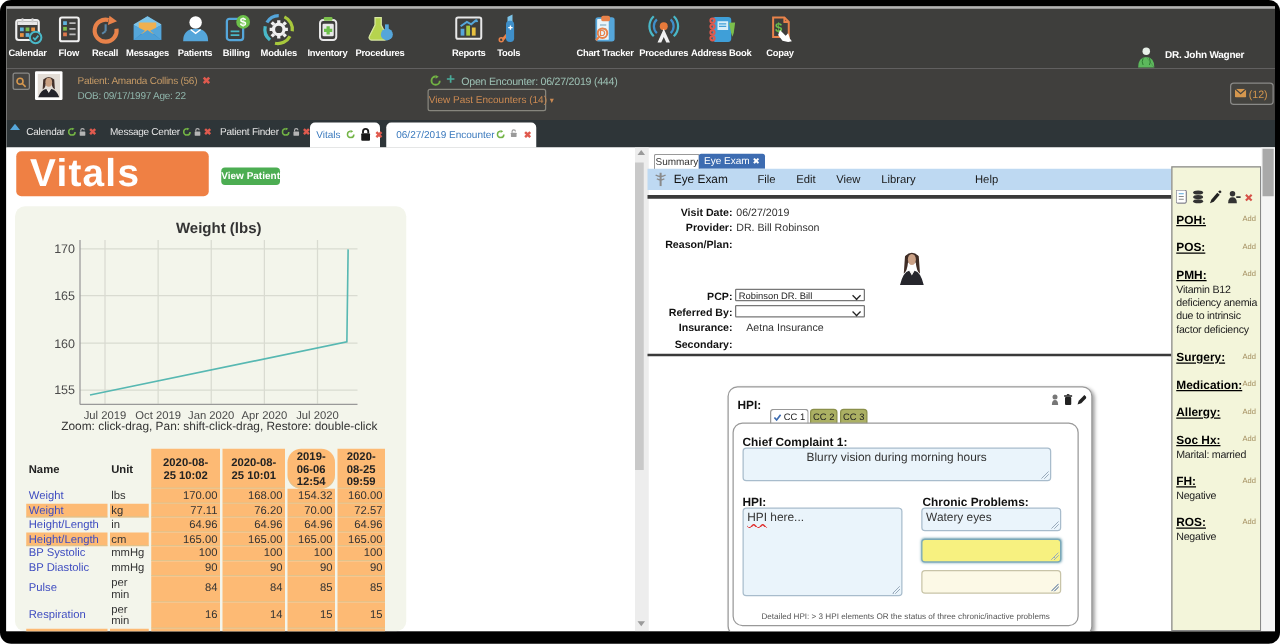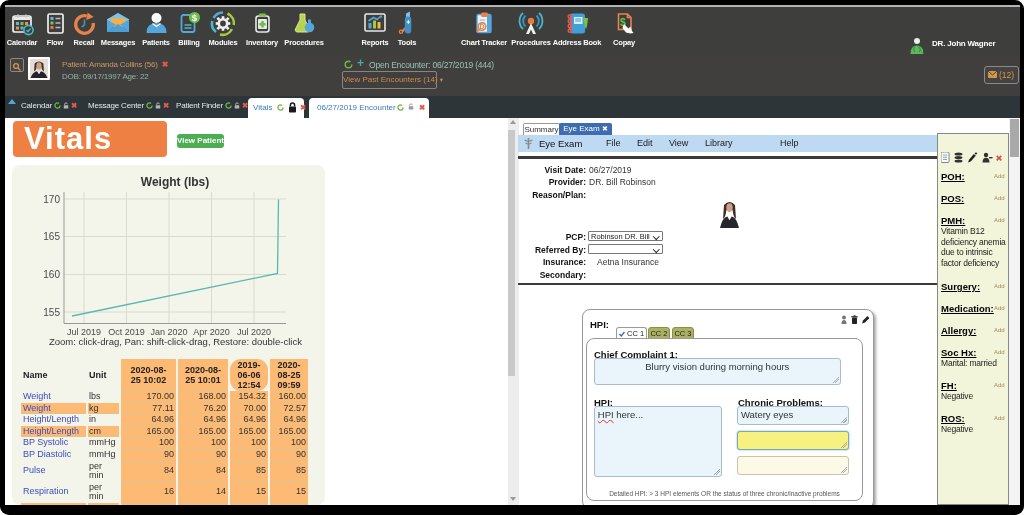--- a/index.html
+++ b/index.html
@@ -21,21 +21,21 @@
 .card{position:absolute;left:7px;top:160px;width:313px;height:340px;background:#f3f5eb;border-radius:8px;}
 table.vt{border-collapse:separate;border-spacing:2px 0;font-size:9px;color:#333;line-height:11.6px;}
 table.vt td,table.vt th{padding:0 2px;vertical-align:middle;}
 table.vt td:nth-child(2){padding:0 1px;width:29px;}
 .yc{background:#fdba74;box-shadow:inset 0 -1px 0 rgba(200,202,160,0.55);}
 .nl{color:#3e4cc0;white-space:nowrap;}
 .menubar{position:absolute;left:513px;top:130px;width:492px;height:17px;background:#bed9f2;color:#1a1a1a;font-size:9px;}
 .mi{position:absolute;top:2px;}
 .dlab{position:absolute;font-size:8.5px;font-weight:bold;color:#111;text-align:right;width:120px;white-space:nowrap;}
 .dval{position:absolute;font-size:8.5px;color:#333;white-space:nowrap;}
-.sel{position:absolute;width:75px;height:10px;background:#fff;border:1px solid #777;border-radius:1px;font-size:7.5px;color:#222;line-height:9px;padding-left:2px;box-sizing:border-box;}
+.sel{position:absolute;width:104px;height:10px;background:#fff;border:1px solid #777;border-radius:1px;font-size:7.5px;color:#222;line-height:9px;padding-left:2px;box-sizing:border-box;}
 .sel:after{content:"";position:absolute;right:4px;top:2px;width:3.5px;height:3.5px;border-right:1.3px solid #222;border-bottom:1.3px solid #222;transform:rotate(45deg);}
 .sbh{position:absolute;left:936px;font-size:9.5px;font-weight:bold;color:#000;text-decoration:underline;white-space:nowrap;}
 .sbt{position:absolute;left:936px;font-size:8.5px;color:#222;white-space:nowrap;letter-spacing:-0.2px;}
 .add{position:absolute;left:989px;font-size:6px;color:#a08a5a;}
 .ta{position:absolute;background:#eaf4fb;border:1px solid #a8bccc;border-radius:3px;font-size:9.5px;color:#333;padding:2px 3px;box-sizing:border-box;}
 .ta:after{content:"";position:absolute;right:1px;bottom:1px;width:6px;height:6px;background:linear-gradient(135deg,transparent 45%,#9ab 45%,#9ab 55%,transparent 55%,transparent 65%,#9ab 65%,#9ab 75%,transparent 75%);}
 .cctab{position:absolute;top:322px;height:11px;font-size:7.5px;line-height:11px;text-align:center;color:#222;}
 </style>
 </head>
 <body>

